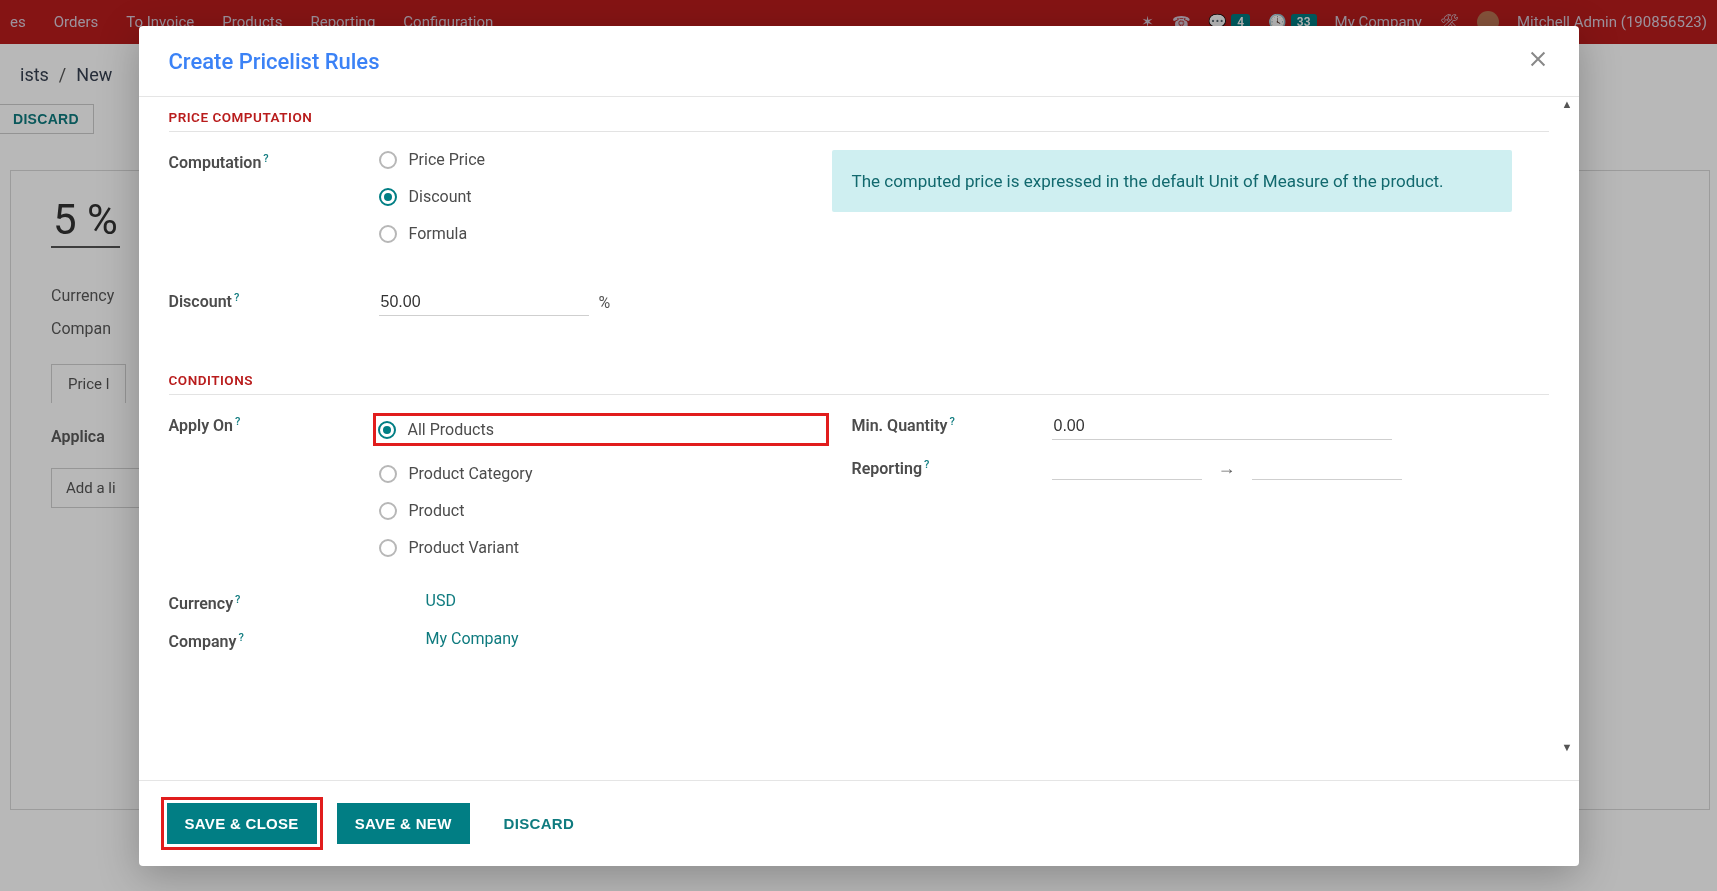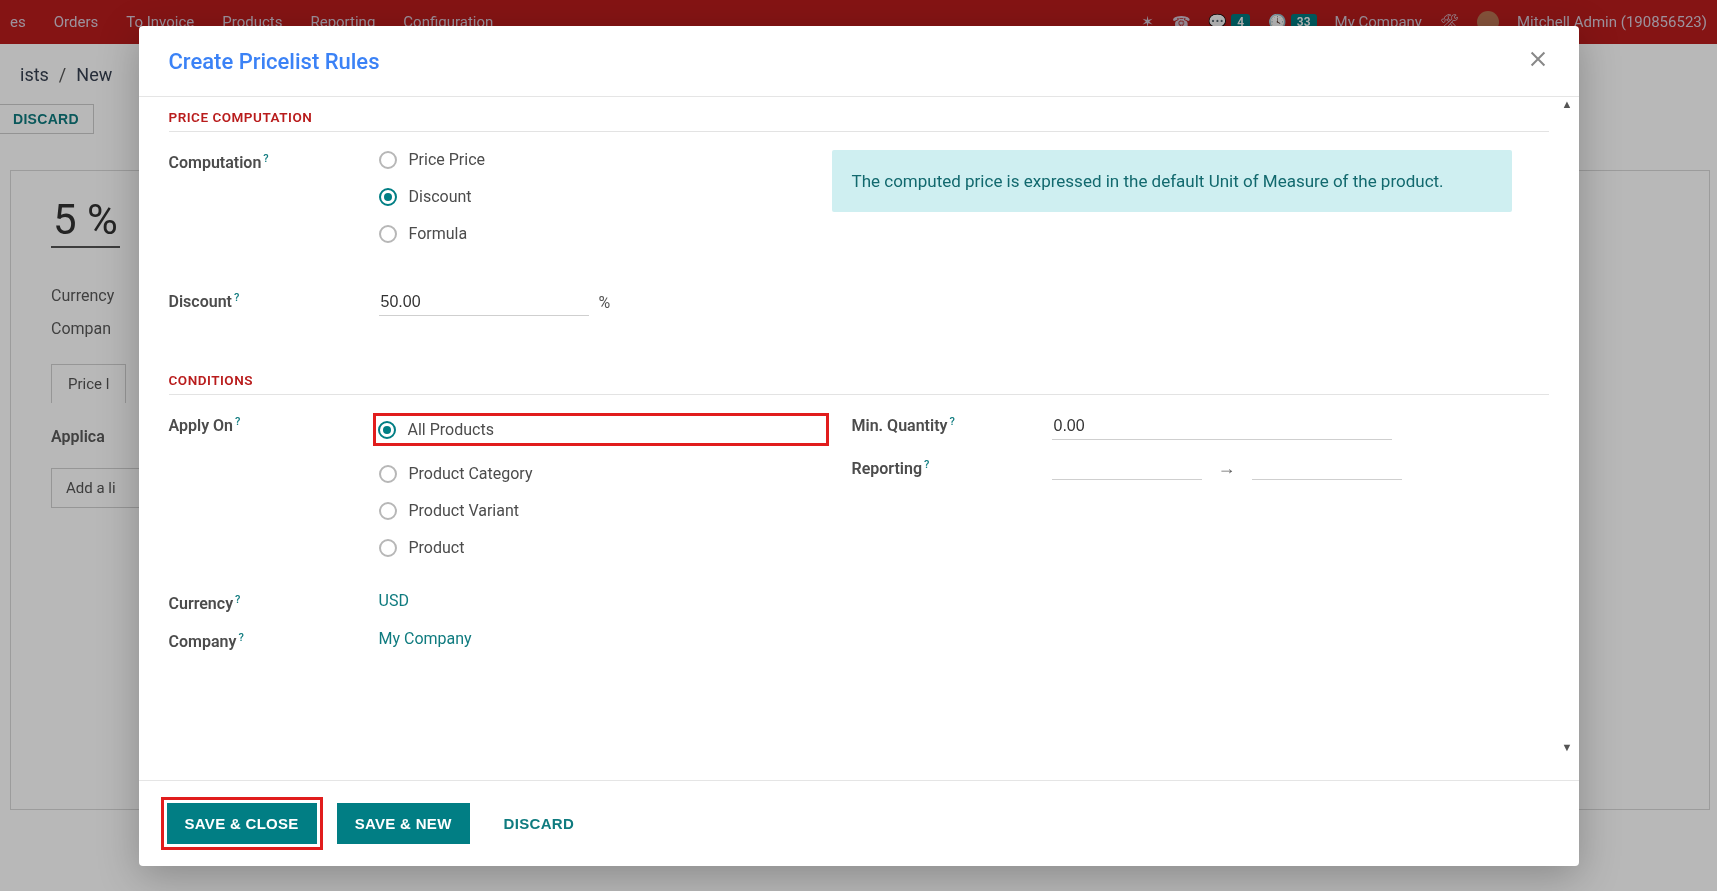--- a/index.html
+++ b/index.html
@@ -177,21 +177,21 @@
     color:#12696e;
     padding:18px 20px;
     font-size:17px;
     line-height:1.55;
     border-radius:2px;
     width: 680px;
     margin-top:12px;
     margin-left:-20px;
   }
 
-  .link-val { color:#0f7b7f; font-size:16px; cursor:pointer; }
+  .link-val { color:#0f7b7f; font-size:16px; cursor:pointer;margin-left:47px; }
 
   .range-row { display:flex; align-items:center; gap:16px; }
   .range-input {
     border:none; border-bottom:1px solid #cfcfcf; width:150px; padding:4px 0; background:transparent;
   }
   .arrow-icon { font-size:18px; color:#666; }
 
   .row-right .field-label { width:200px; }
   .row-right .text-input { width: 340px; }
 
@@ -343,25 +343,25 @@
                   <input type="radio" name="apply" checked="" style="">
                   <span>All Products</span>
                 </label>
               </span>
               <label class="radio-opt">
                 <input type="radio" name="apply" style="">
                 <span>Product Category</span>
               </label>
               <label class="radio-opt">
                 <input type="radio" name="apply" style="">
+                <span>Product</span>
+              </label>
+              <label class="radio-opt">
+                <input type="radio" name="apply" style="">
                 <span>Product Variant</span>
-              </label>
-              <label class="radio-opt">
-                <input type="radio" name="apply" style="">
-                <span>Product</span>
               </label>
             </div>
           </div>
 
           <div style="height:18px;"></div>
 
           <div class="field-row">
             <div class="field-label">
               <span>Currency</span><span class="help-q">?</span>
             </div>

